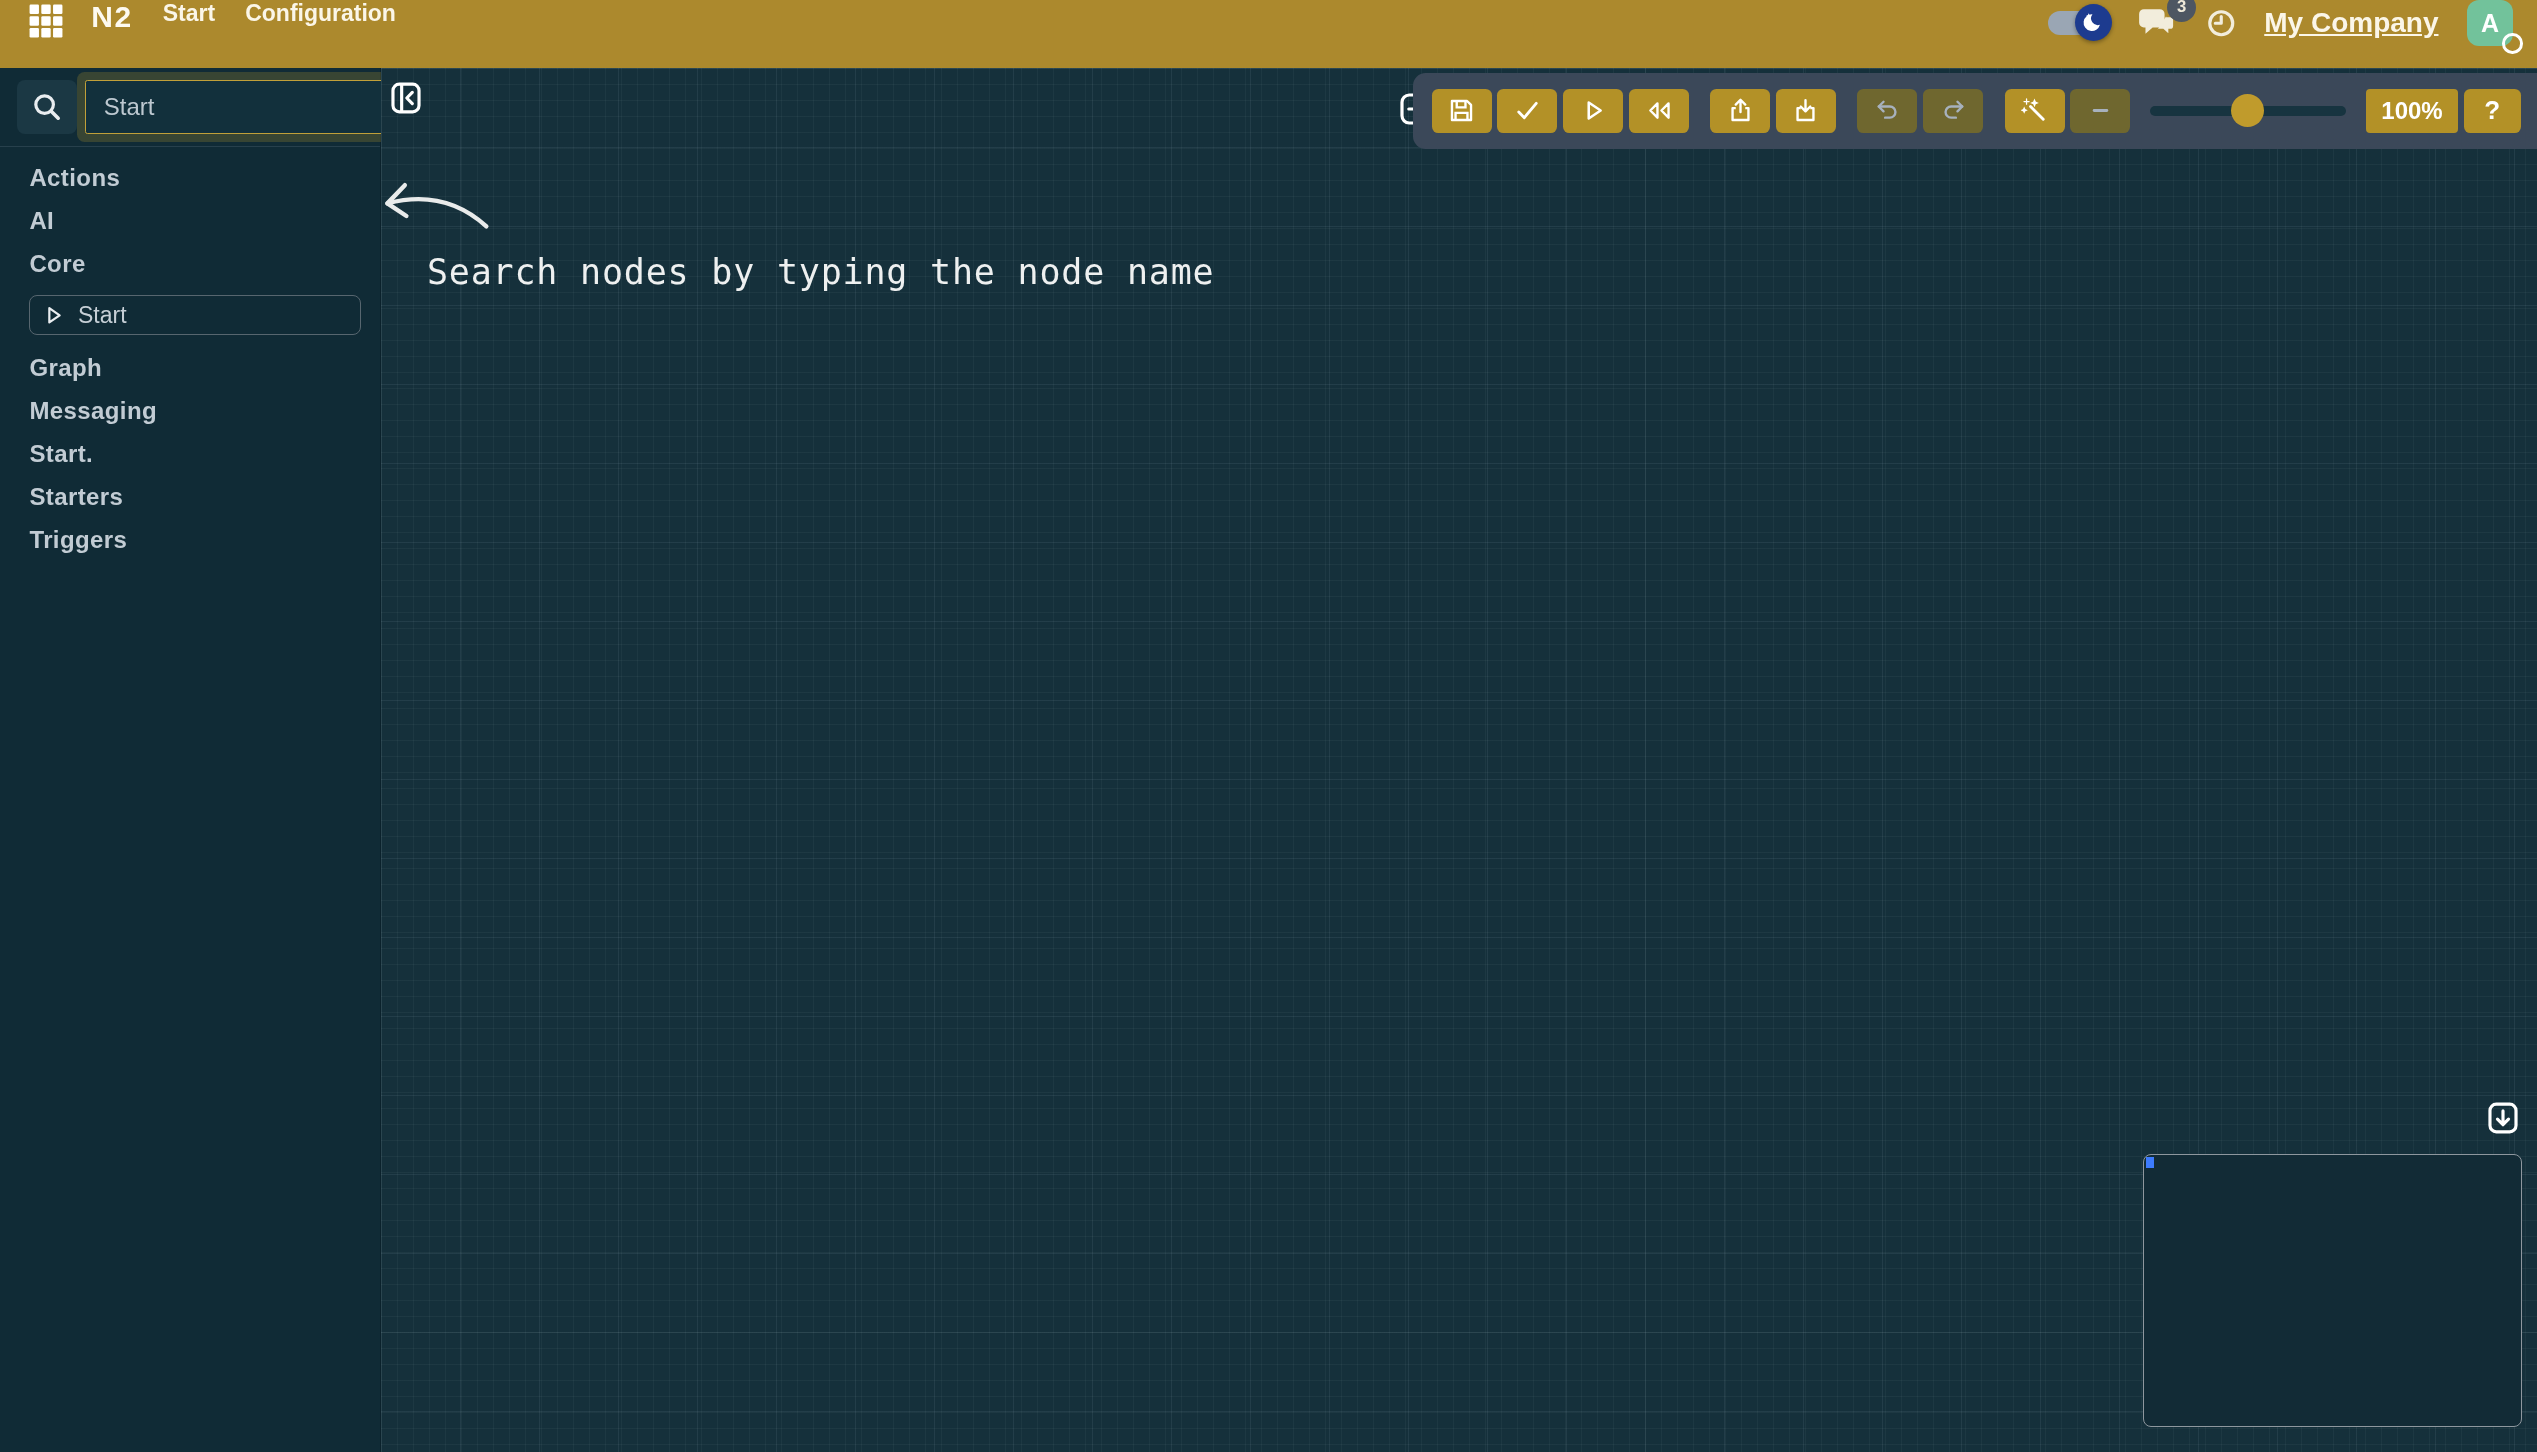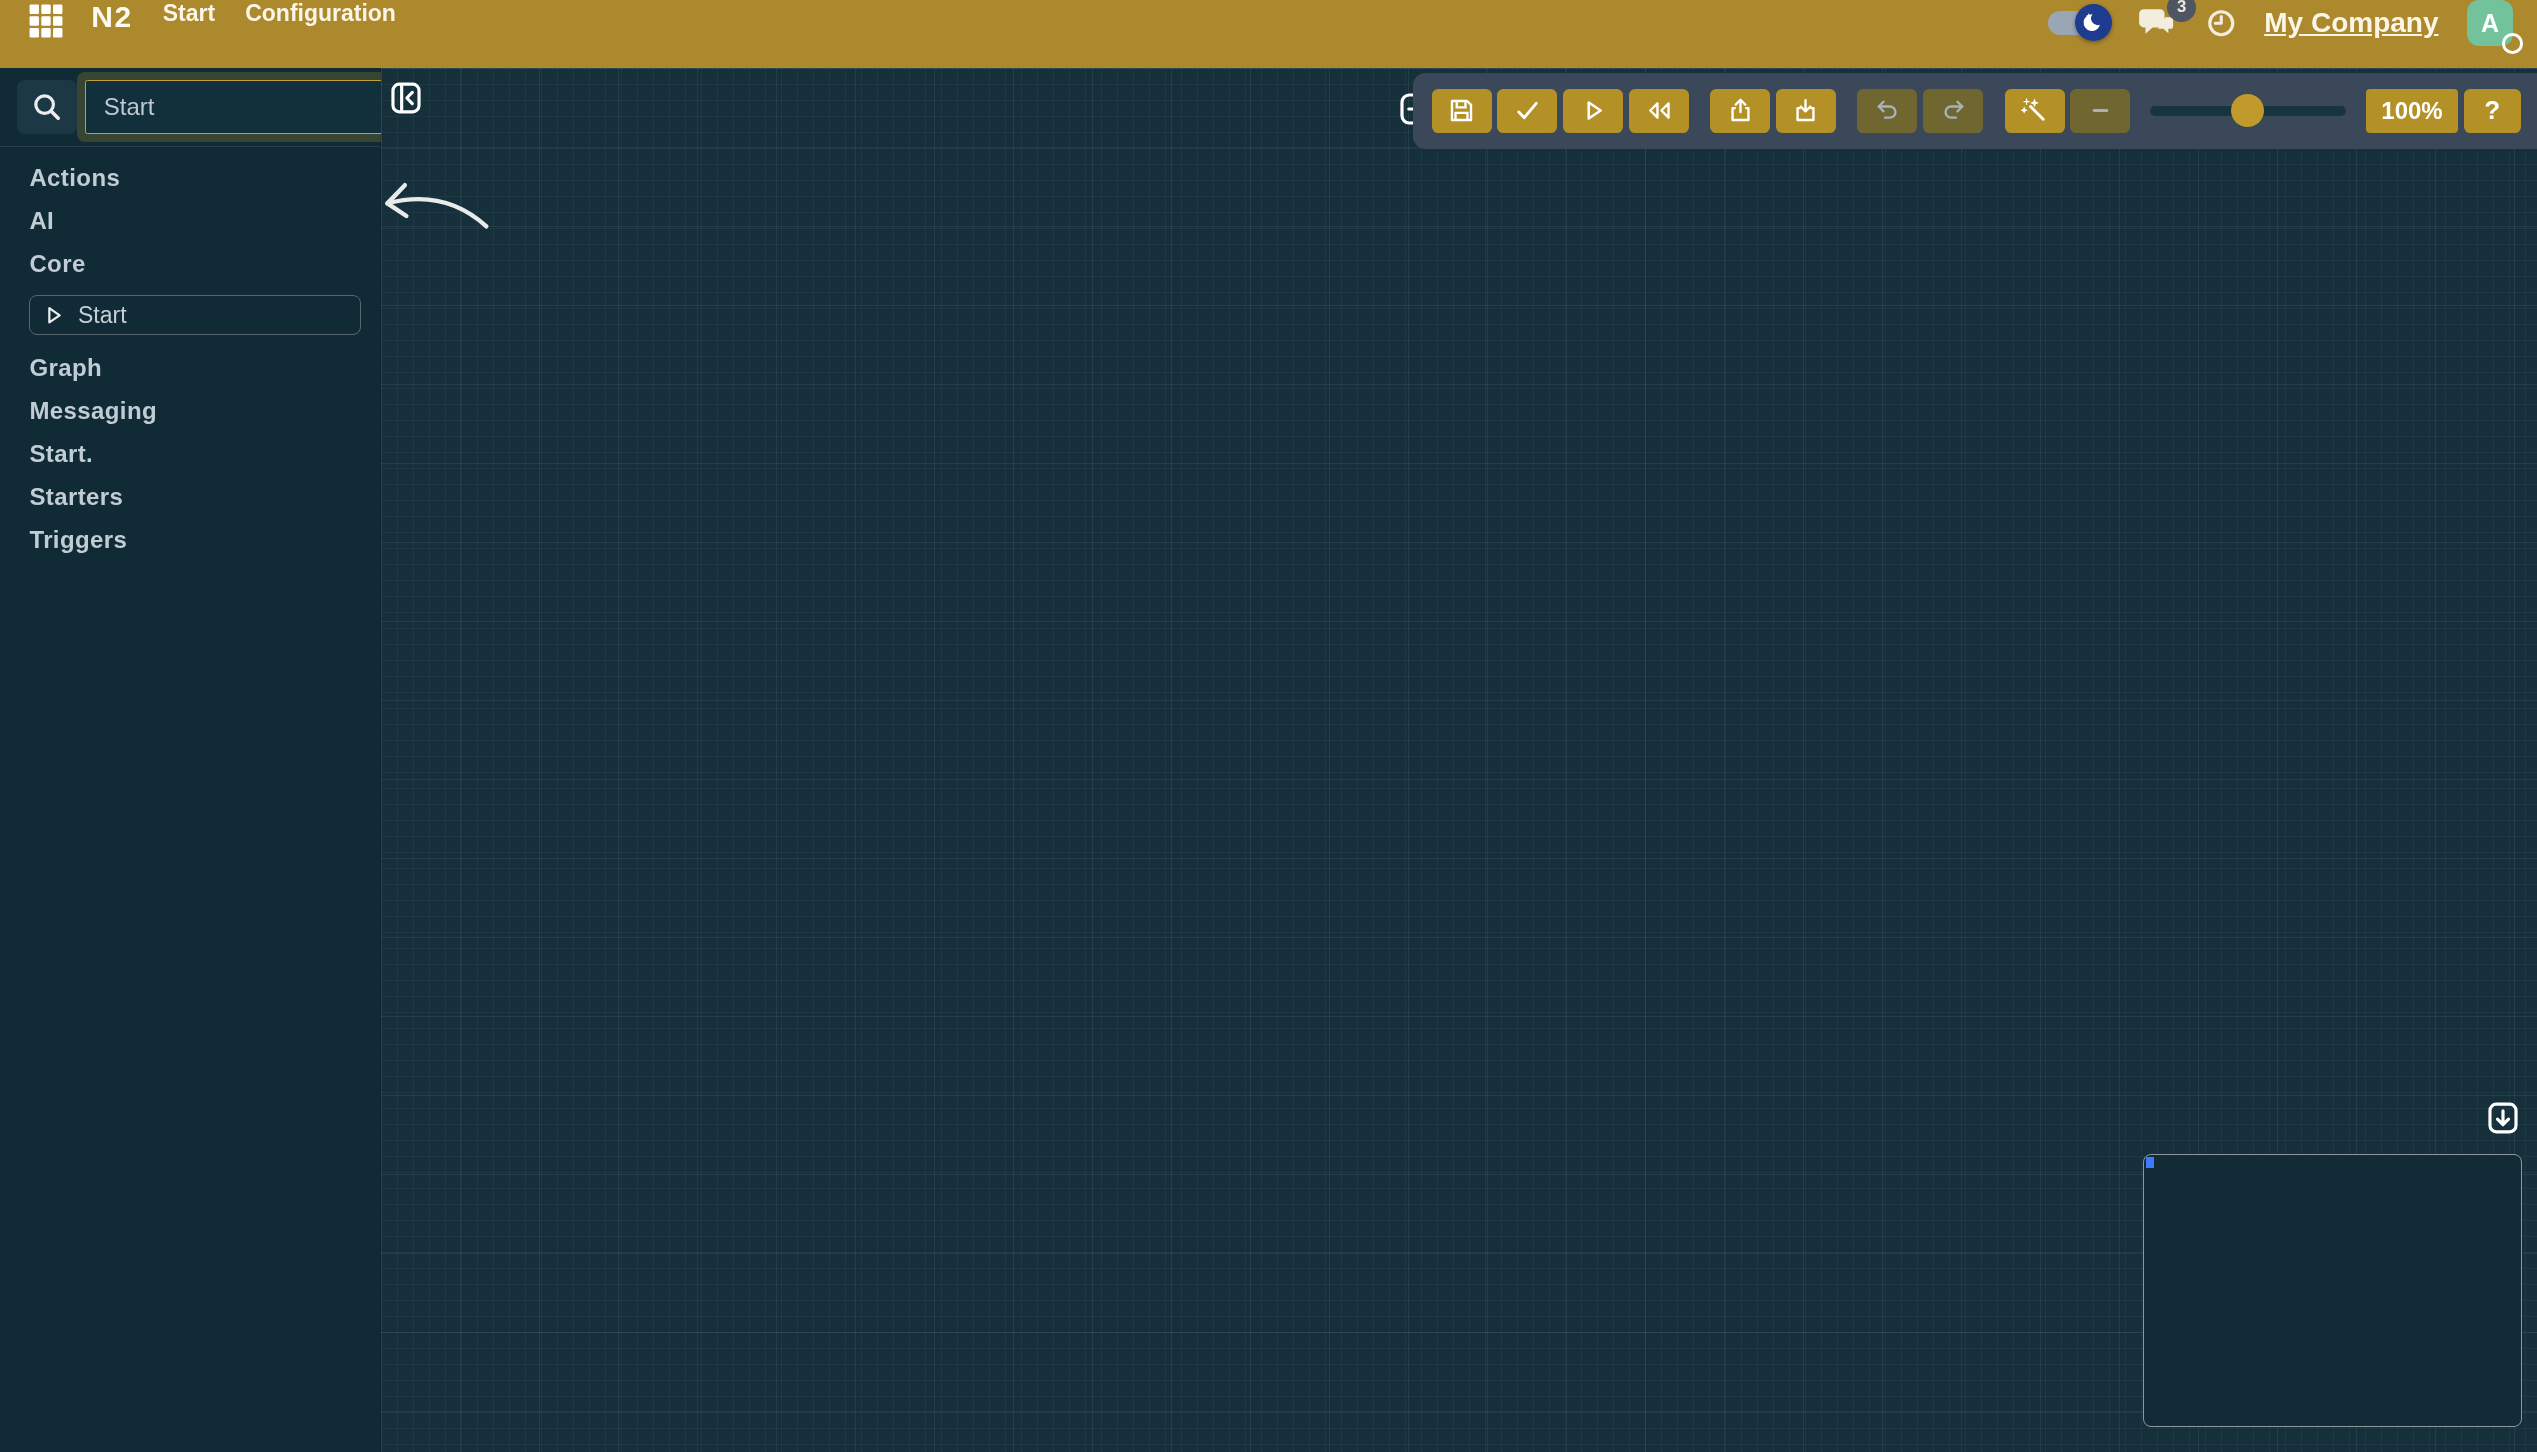--- a/index.html
+++ b/index.html
@@ -272,20 +272,21 @@
       </div>
 
       <button class="zoom-label">100%</button>
       <button class="help-btn">?</button>
     </div>
 
     <svg class="hint-arrow" width="206" height="190" viewBox="0 0 260 240">
       <path d="M133 200 Q 80 152 8 171" fill="none" stroke="#e9ebeb" stroke-width="5.5" stroke-linecap="round"></path>
       <path d="M8 171 L30 148 M8 171 L32 187" fill="none" stroke="#e9ebeb" stroke-width="5.5" stroke-linecap="round"></path>
     </svg>
+    <div class="annotation">Search nodes by typing the node name</div>
 
     <button class="icon-btn fit-btn">
       <svg width="30" height="32" viewBox="0 0 38 40">
         <rect x="2.5" y="2.5" width="33" height="35" rx="8" fill="none" stroke="#fff" stroke-width="4"></rect>
         <path d="M19 11 V28 M12 21.5 L19 28.5 L26 21.5" fill="none" stroke="#fff" stroke-width="4" stroke-linecap="round" stroke-linejoin="round"></path>
       </svg>
     </button>
     <div class="minimap">
       <div class="mini-viewport"></div>
     </div>

